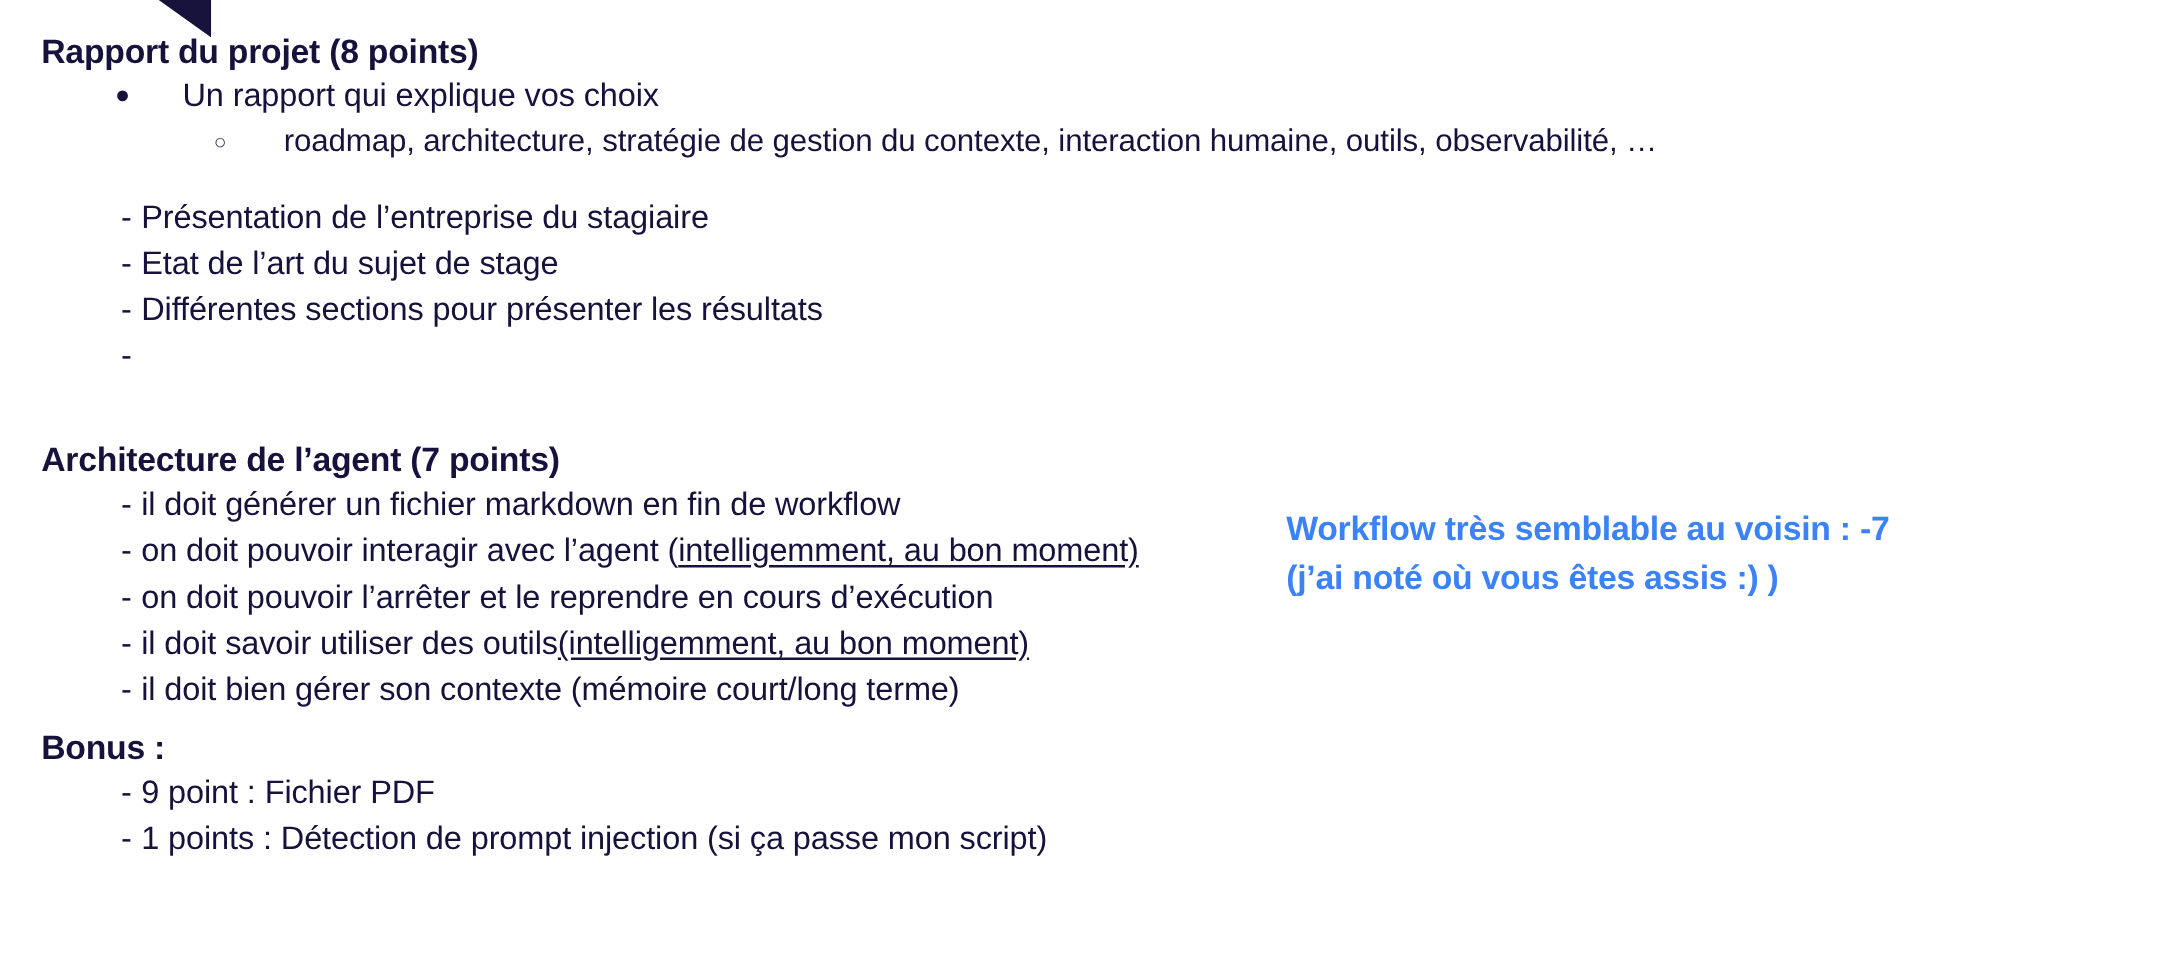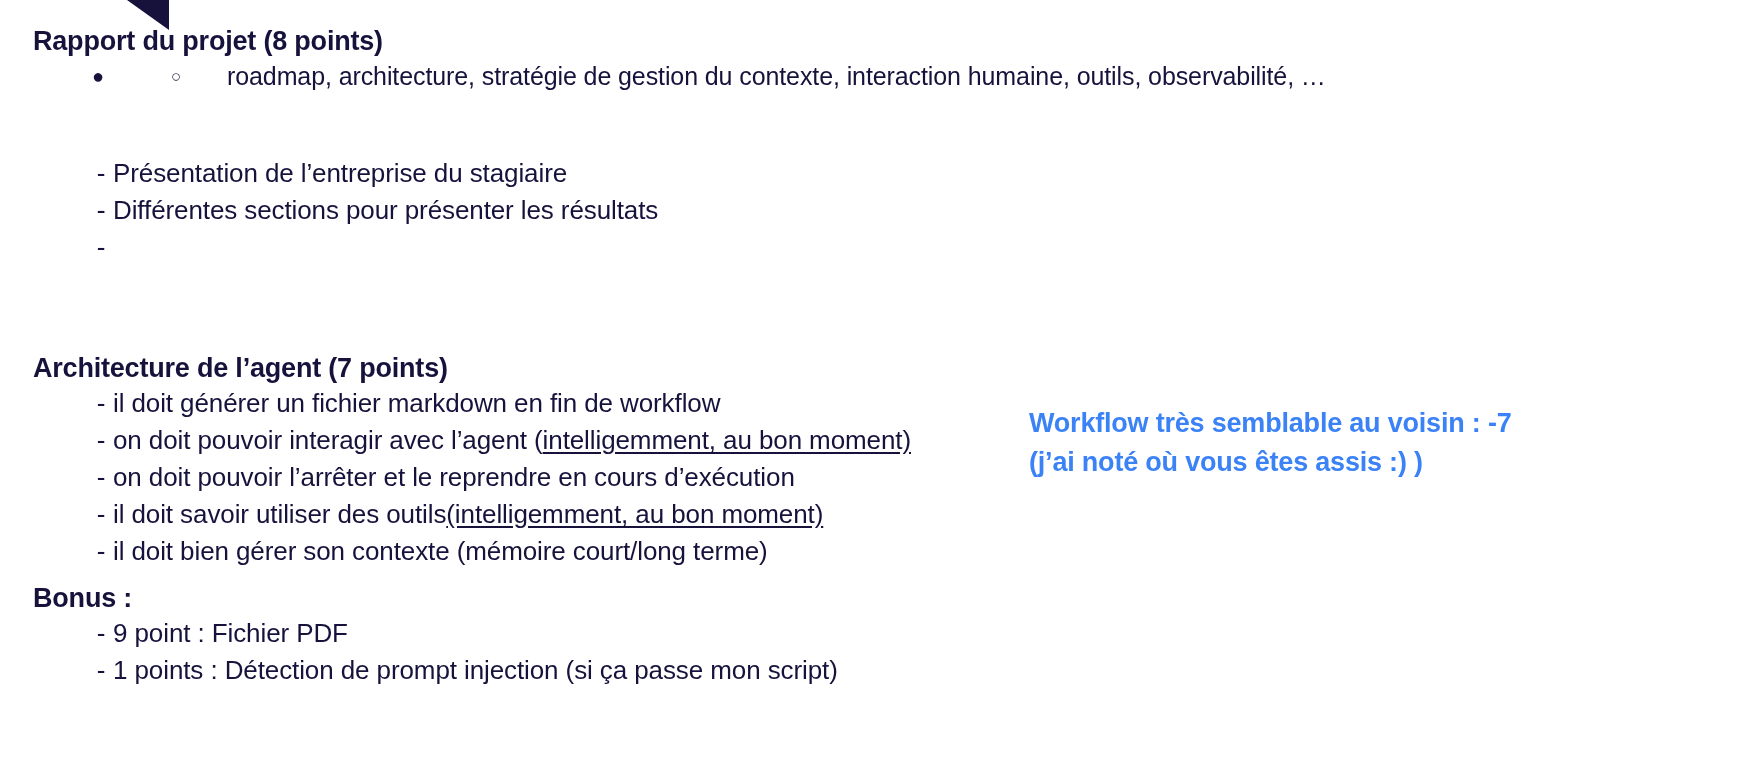--- a/index.html
+++ b/index.html
@@ -122,36 +122,38 @@
 
   <svg id="corner-triangle" viewBox="0 0 42 30" preserveAspectRatio="none" aria-hidden="true">
     <polygon points="0,0 42,0 42,30" fill="#16123c"></polygon>
   </svg>
 
   <div class="section" style="top:24px;">
     <div class="heading">Rapport du projet  (8 points)</div>
     <ul class="lvl1">
       <li class="item bullet-disc">
         <span class="marker">●</span>
+        <span class="txt">Un rapport qui explique vos choix</span>
       </li>
       <li class="item bullet-circle">
         <span class="marker">○</span>
         <span class="txt">roadmap, architecture, stratégie de gestion du contexte, interaction humaine, outils, observabilité, …</span>
       </li>
     </ul>
   </div>
 
   <div class="section" style="top:155px;">
     <ul class="dash">
       <li class="item bullet-dash">
         <span class="marker">-</span>
         <span class="txt">Présentation de l’entreprise du stagiaire</span>
       </li>
       <li class="item bullet-dash">
         <span class="marker">-</span>
+        <span class="txt">Etat de l’art du sujet de stage</span>
       </li>
       <li class="item bullet-dash">
         <span class="marker">-</span>
         <span class="txt">Différentes sections pour présenter les résultats</span>
       </li>
       <li class="item bullet-dash">
         <span class="marker">-</span>
       </li>
     </ul>
   </div>

